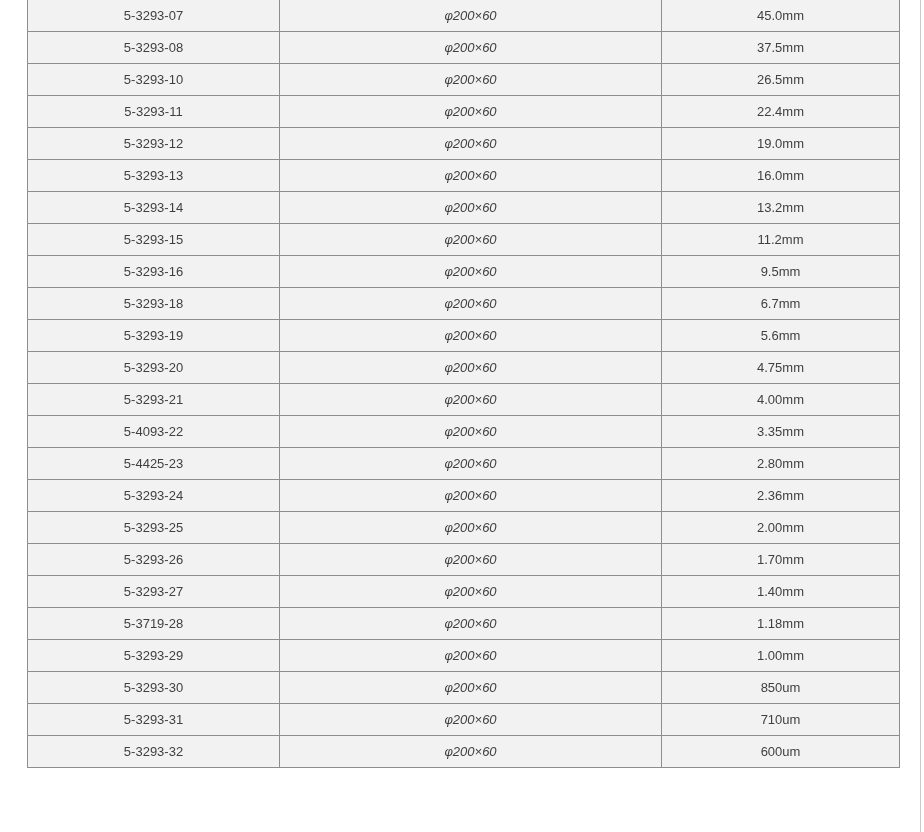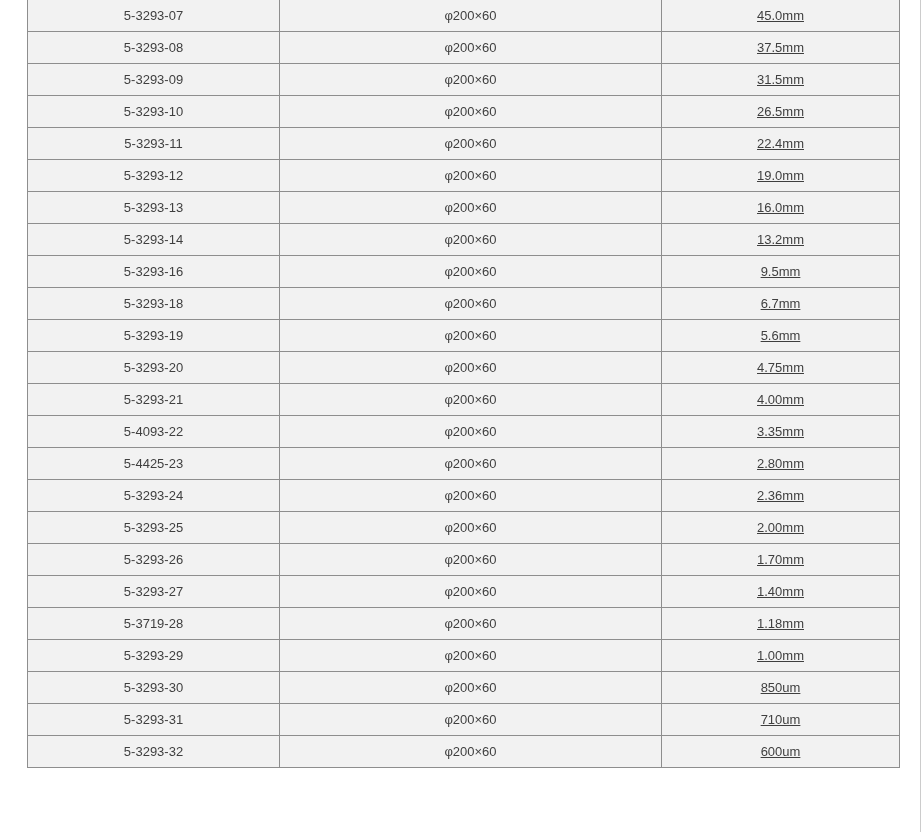--- a/index.html
+++ b/index.html
@@ -32,22 +32,22 @@
     height: 31px;
     padding: 0;
     text-align: center;
     vertical-align: middle;
     font-size: 13px;
     line-height: 31px;
     white-space: nowrap;
     overflow: hidden;
   }
   td.col-catalog  { width: 251px; }
-  td.col-frame    { width: 381px; }
-  td.col-opening  { width: 237px; text-decoration: underline; }
+  td.col-frame    { width: 381px; font-style: italic; }
+  td.col-opening  { width: 237px; }
   .right-edge-line {
     position: absolute;
     left: 920px;
     top: 0;
     width: 1px;
     height: 832px;
     background: var(--edge-line, #cccccc);
   }
 </style>
 </head>
@@ -60,25 +60,20 @@
           <td class="col-catalog">5-3293-07</td>
           <td class="col-frame">φ200×60</td>
           <td class="col-opening">45.0mm</td>
         </tr>
         <tr>
           <td class="col-catalog">5-3293-08</td>
           <td class="col-frame">φ200×60</td>
           <td class="col-opening">37.5mm</td>
         </tr>
         <tr>
-          <td class="col-catalog">5-3293-09</td>
-          <td class="col-frame">φ200×60</td>
-          <td class="col-opening">31.5mm</td>
-        </tr>
-        <tr>
           <td class="col-catalog">5-3293-10</td>
           <td class="col-frame">φ200×60</td>
           <td class="col-opening">26.5mm</td>
         </tr>
         <tr>
           <td class="col-catalog">5-3293-11</td>
           <td class="col-frame">φ200×60</td>
           <td class="col-opening">22.4mm</td>
         </tr>
         <tr>
@@ -88,20 +83,25 @@
         </tr>
         <tr>
           <td class="col-catalog">5-3293-13</td>
           <td class="col-frame">φ200×60</td>
           <td class="col-opening">16.0mm</td>
         </tr>
         <tr>
           <td class="col-catalog">5-3293-14</td>
           <td class="col-frame">φ200×60</td>
           <td class="col-opening">13.2mm</td>
+        </tr>
+        <tr>
+          <td class="col-catalog">5-3293-15</td>
+          <td class="col-frame">φ200×60</td>
+          <td class="col-opening">11.2mm</td>
         </tr>
         <tr>
           <td class="col-catalog">5-3293-16</td>
           <td class="col-frame">φ200×60</td>
           <td class="col-opening">9.5mm</td>
         </tr>
         <tr>
           <td class="col-catalog">5-3293-18</td>
           <td class="col-frame">φ200×60</td>
           <td class="col-opening">6.7mm</td>

